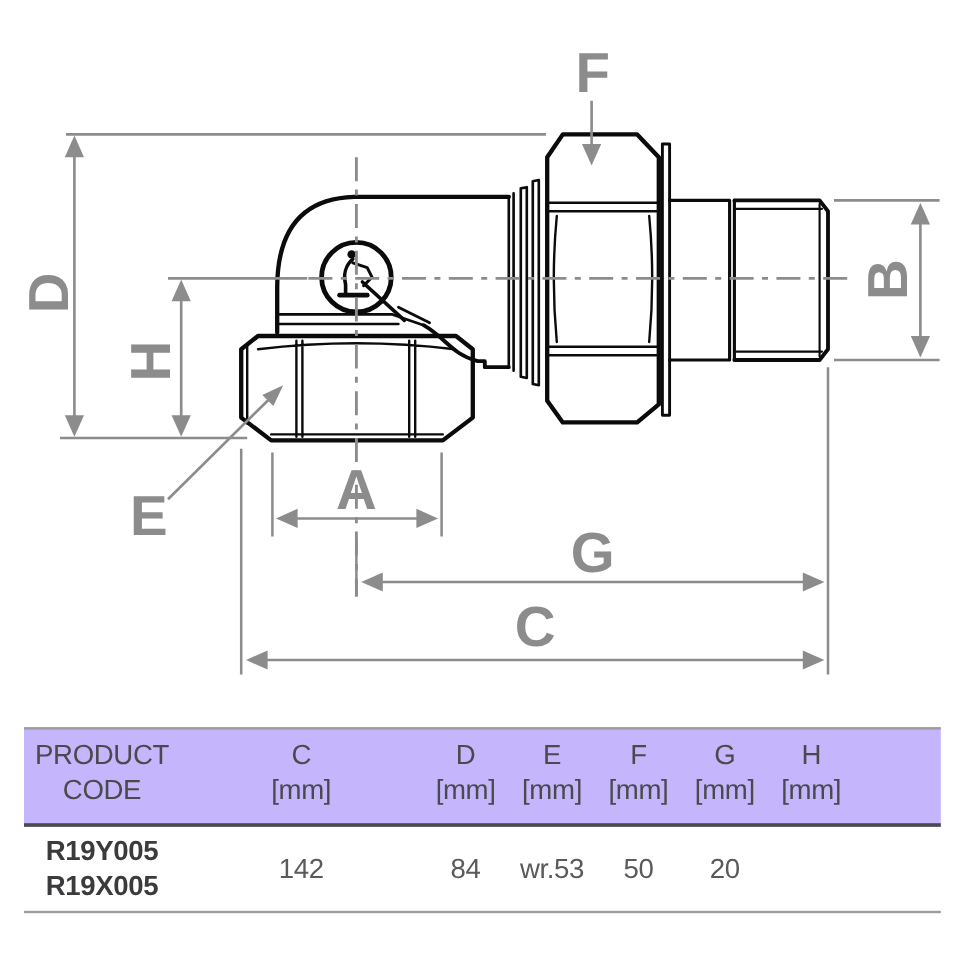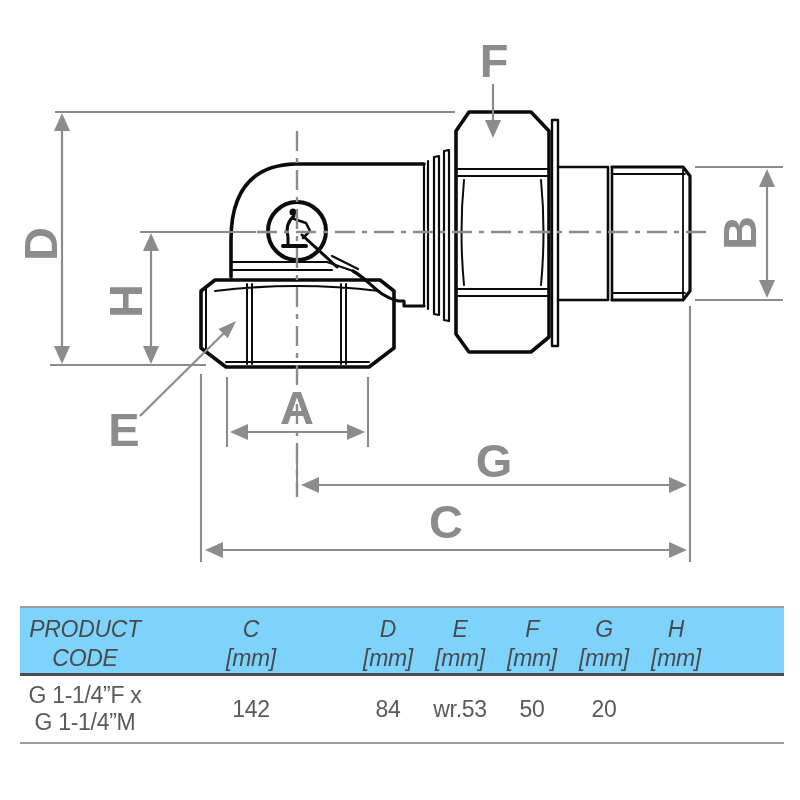--- a/index.html
+++ b/index.html
@@ -3,22 +3,22 @@
 <meta charset="utf-8">
 <style>
   html,body{margin:0;padding:0;background:#fff;}
   .page{position:relative;width:800px;height:800px;background:#ffffff;overflow:hidden;
         font-family:"Liberation Sans",sans-serif;}
   .drawing-svg{position:absolute;left:0;top:0;}
   .dim-label{font-family:"Liberation Sans",sans-serif;font-weight:bold;font-size:47px;fill:#8c8c8c;}
   
   .spec-table{position:absolute;left:20px;top:606px;width:764px;}
   .thead{display:grid;grid-template-columns:130px 202px repeat(6,1fr);
-         background:#7dd3fc;border-top:2px solid #9c9c9e;border-bottom:3px solid #4b4b4d;
-         padding:7px 0 0;font-style:italic;}
+         background:#c4b5fd;border-top:2px solid #9c9c9e;border-bottom:3px solid #4b4b4d;
+         padding:7px 0 13px;}
   .th{text-align:center;font-size:23px;line-height:29px;letter-spacing:-0.3px;color:#4a4a4c;}
   .trow{display:grid;grid-template-columns:130px 202px repeat(6,1fr);
         border-bottom:2px solid #9c9c9e;padding:6px 0;}
   .td{display:flex;align-items:center;justify-content:center;
       font-size:23px;letter-spacing:-0.3px;color:#5a5a5c;text-align:center;}
   .codes{flex-direction:column;font-weight:bold;color:#3b3b3d;line-height:29px;}
 </style>
 </head>
 <body>
 
@@ -156,21 +156,24 @@
         <div>G</div>
         <div>[mm]</div>
       </div>
       <div class="th">
         <div>H</div>
         <div>[mm]</div>
       </div>
     </div>
 
     <div class="trow">
-      <div class="td">G 1-1/4”F x G 1-1/4”M</div>
+      <div class="td codes">
+        <div>R19Y005</div>
+        <div>R19X005</div>
+      </div>
       <div class="td">142</div>
       <div class="td">84</div>
       <div class="td">wr.53</div>
       <div class="td">50</div>
       <div class="td">20</div>
     </div>
   </div>
 
 </div>
 

